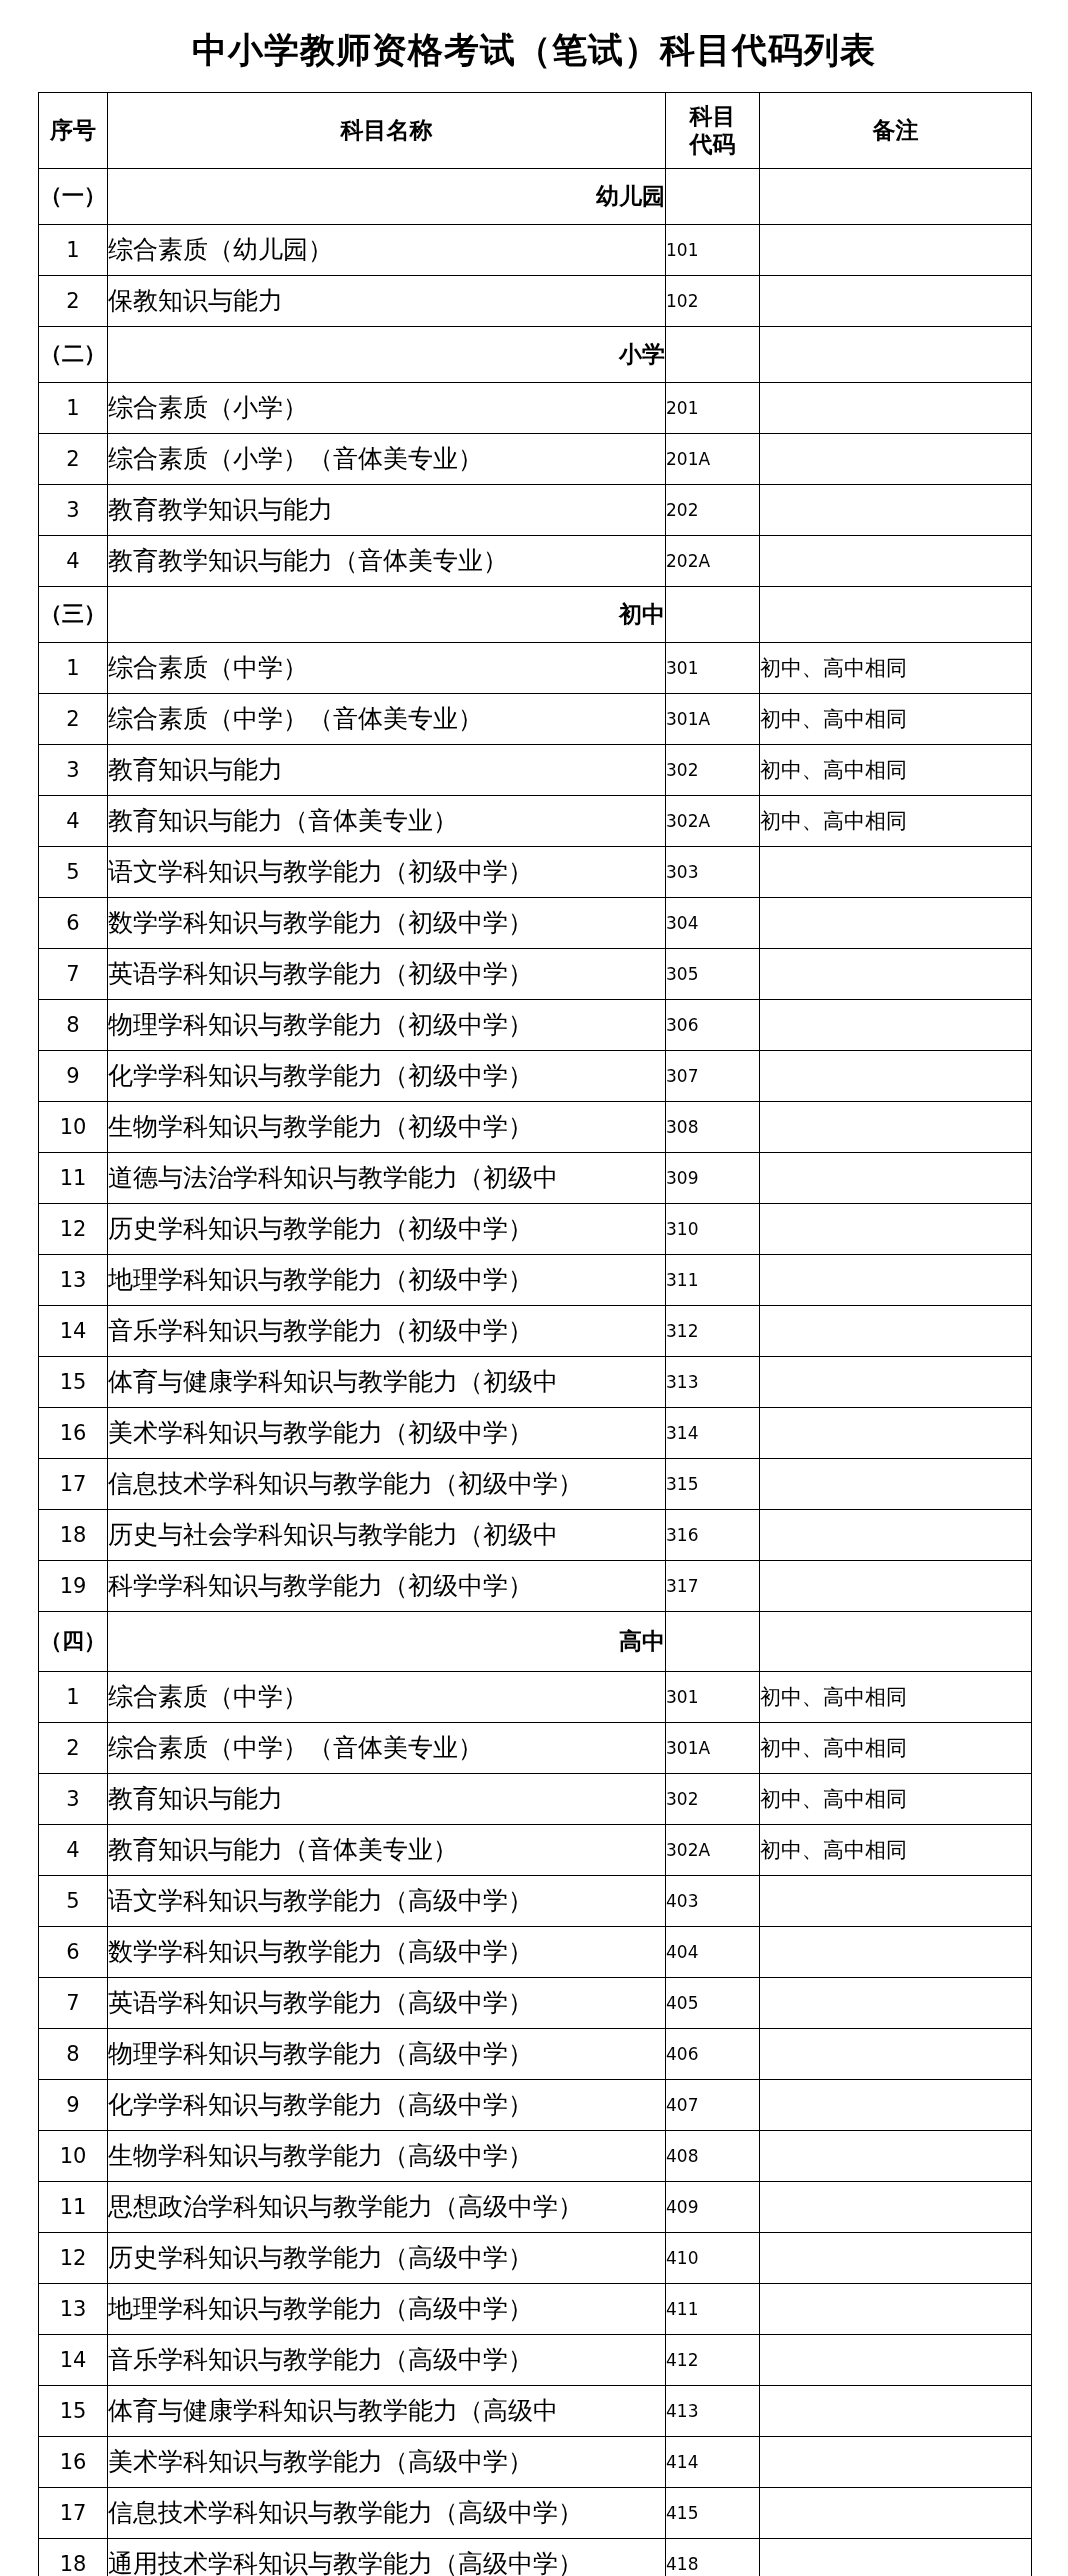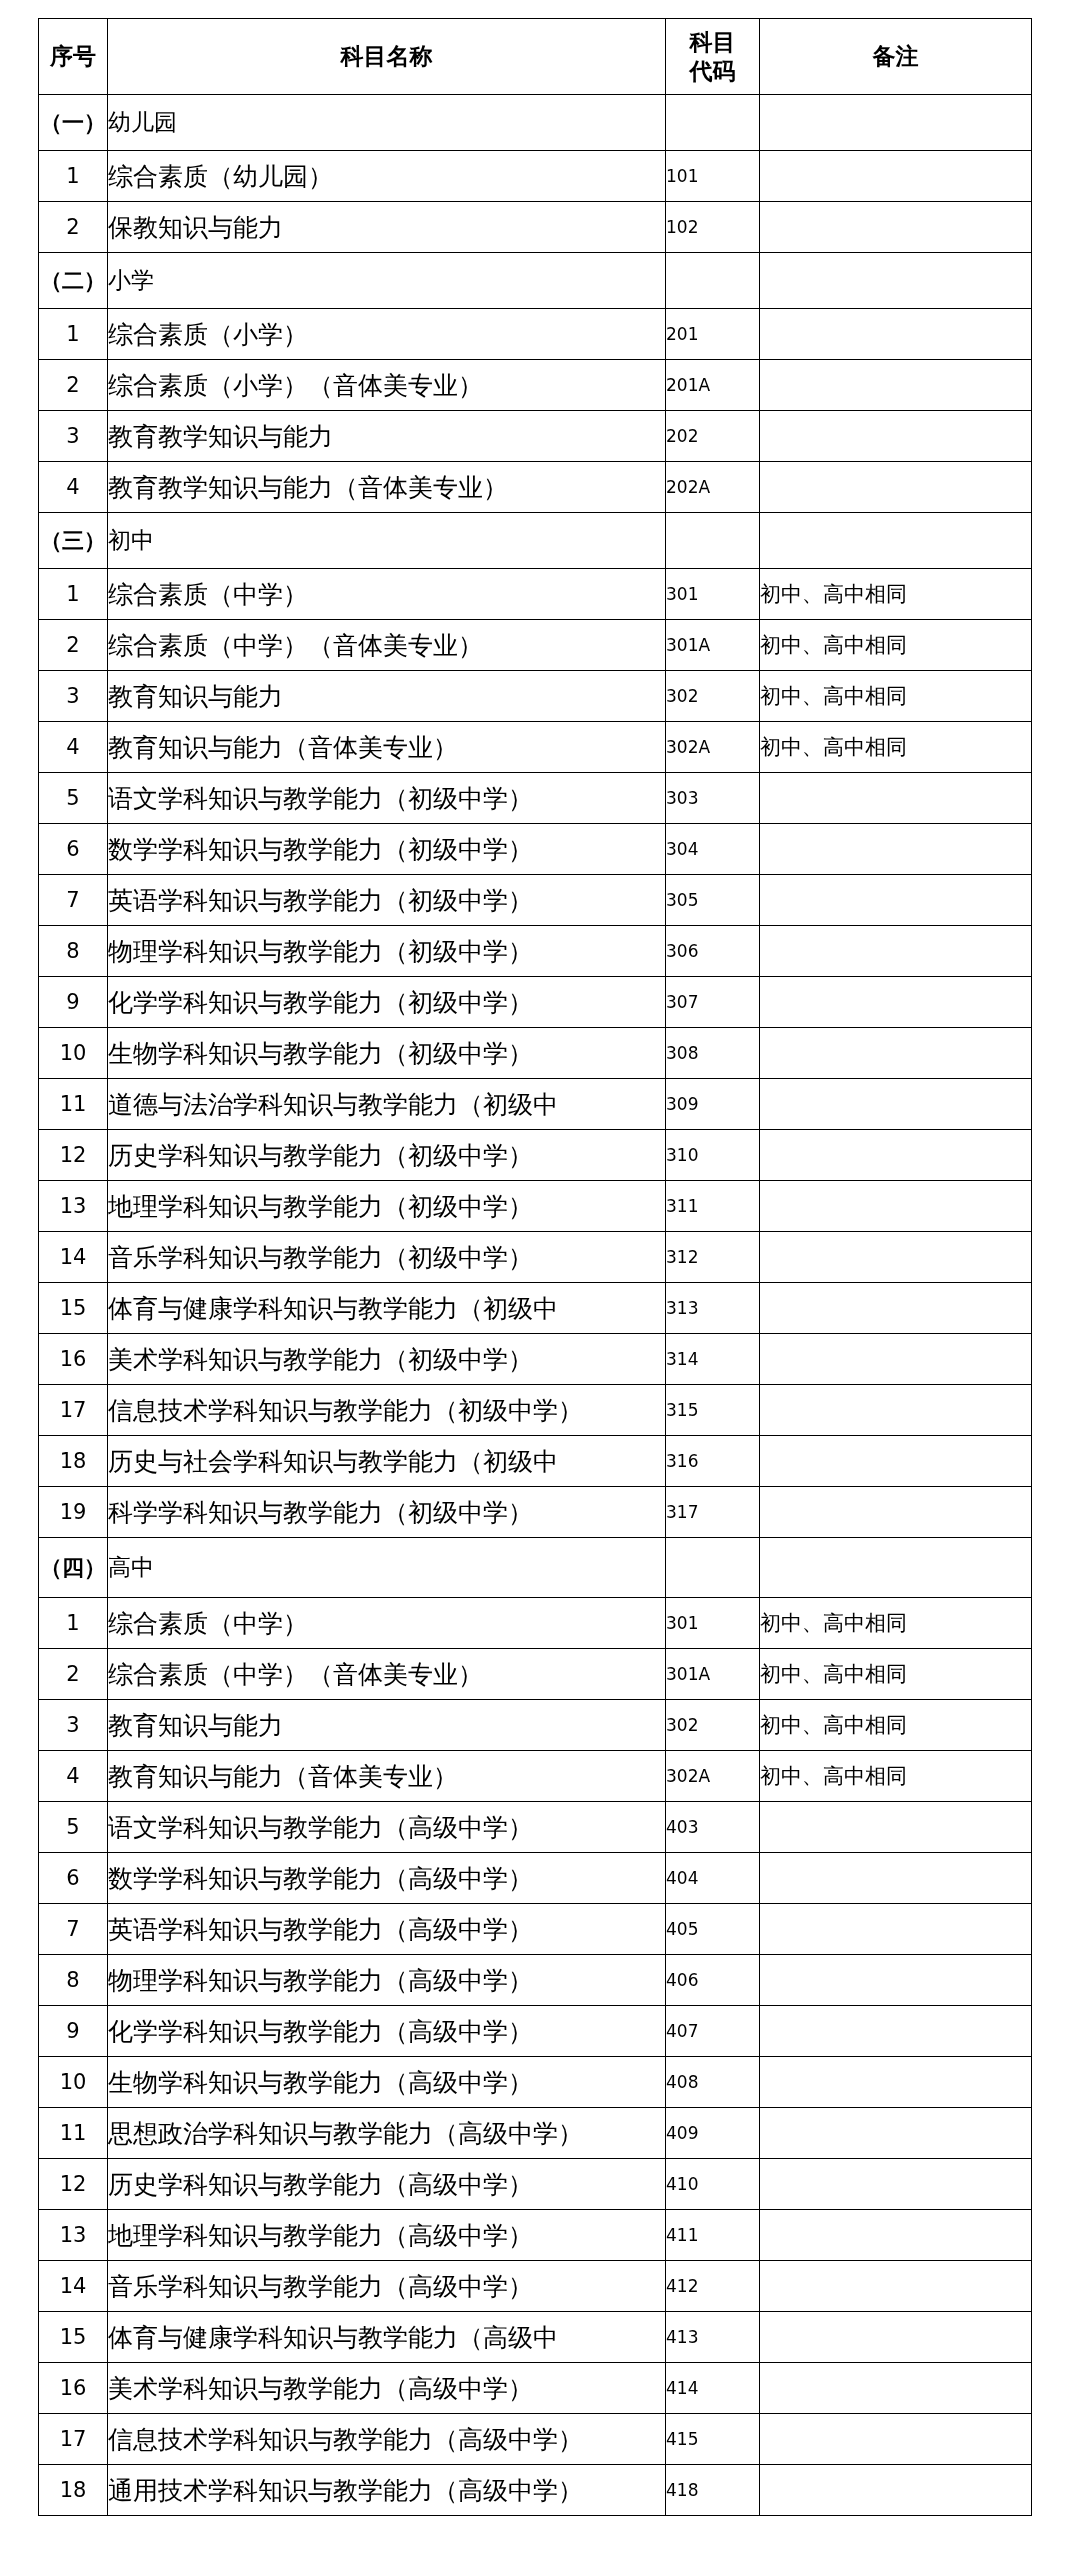--- a/index.html
+++ b/index.html
@@ -69,35 +69,37 @@
   td.remark {
     padding-left: 14px;
     font-size: 21px;
     margin-left: 45px;
   }
   tr.group td.no {
     font-weight: bold;
     font-size: 22px;
   }
   tr.group td.name {
-    font-weight: normal;
+    font-weight: bold;
     font-size: 23px;
+    text-align: right;
   }
   tr.group td {
     height: 55px;
   }
   tr.group-spaced td {
     height: 59px;
   }
 </style>
 </head>
 <body>
 
 <div class="page">
 
+  <h1 class="doc-title">中小学教师资格考试（笔试）科目代码列表</h1>
 
   <table class="code-table">
     <colgroup>
       <col class="c-no">
       <col class="c-name">
       <col class="c-code">
       <col class="c-remark">
     </colgroup>
     <thead>
       <tr>

